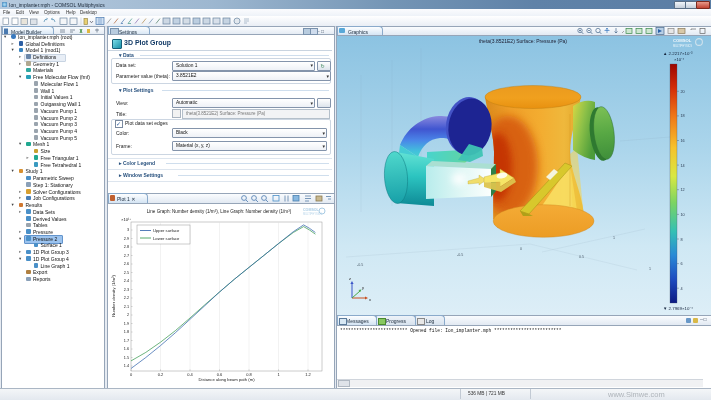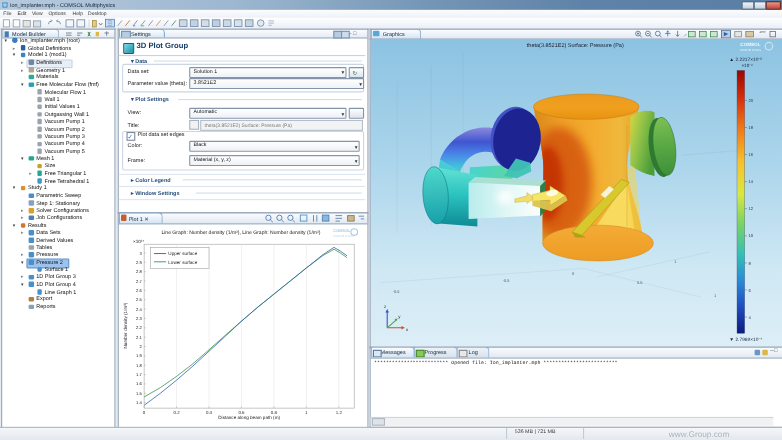--- a/index.html
+++ b/index.html
@@ -564,13 +564,13 @@
 <div class="abs" style="left:700px;top:316px;color:#4a5a6e;font-size:5px;">─□</div>
 <div class="abs panel" style="left:336px;top:325px;width:375px;height:62px;"></div>
 <div class="abs" style="left:340px;top:328px;font-family:'Liberation Mono',monospace;font-size:4.5px;color:#111;white-space:nowrap;">*************************&nbsp;Opened file: Ion_implanter.mph&nbsp;*************************</div>
 <div class="abs" style="left:337px;top:379px;width:366px;height:7px;background:#f0f1f3;border-top:1px solid #d0d5dc;"></div>
 <div class="abs" style="left:338px;top:380px;width:10px;height:5px;background:#dfe3e9;border:0.5px solid #b0b8c2;"></div>
 
 <div class="abs" style="left:0px;top:388px;width:711px;height:12px;background:linear-gradient(#f4f6f8,#e2e7ee);border-top:1px solid #aab6c4;"></div>
 <div class="abs" style="left:468px;top:391px;font-size:4.8px;color:#333;">536 MB | 721 MB</div>
 <div class="abs" style="left:460px;top:389px;width:1px;height:10px;background:#c2cad4;"></div>
 <div class="abs" style="left:530px;top:389px;width:1px;height:10px;background:#c2cad4;"></div>
-<div class="abs" style="left:608px;top:390px;font-size:7.5px;color:#aeb4ba;">www.Group.com</div>
+<div class="abs" style="left:608px;top:390px;font-size:7.5px;color:#aeb4ba;">www.Simwe.com</div>
 
 </body></html>

